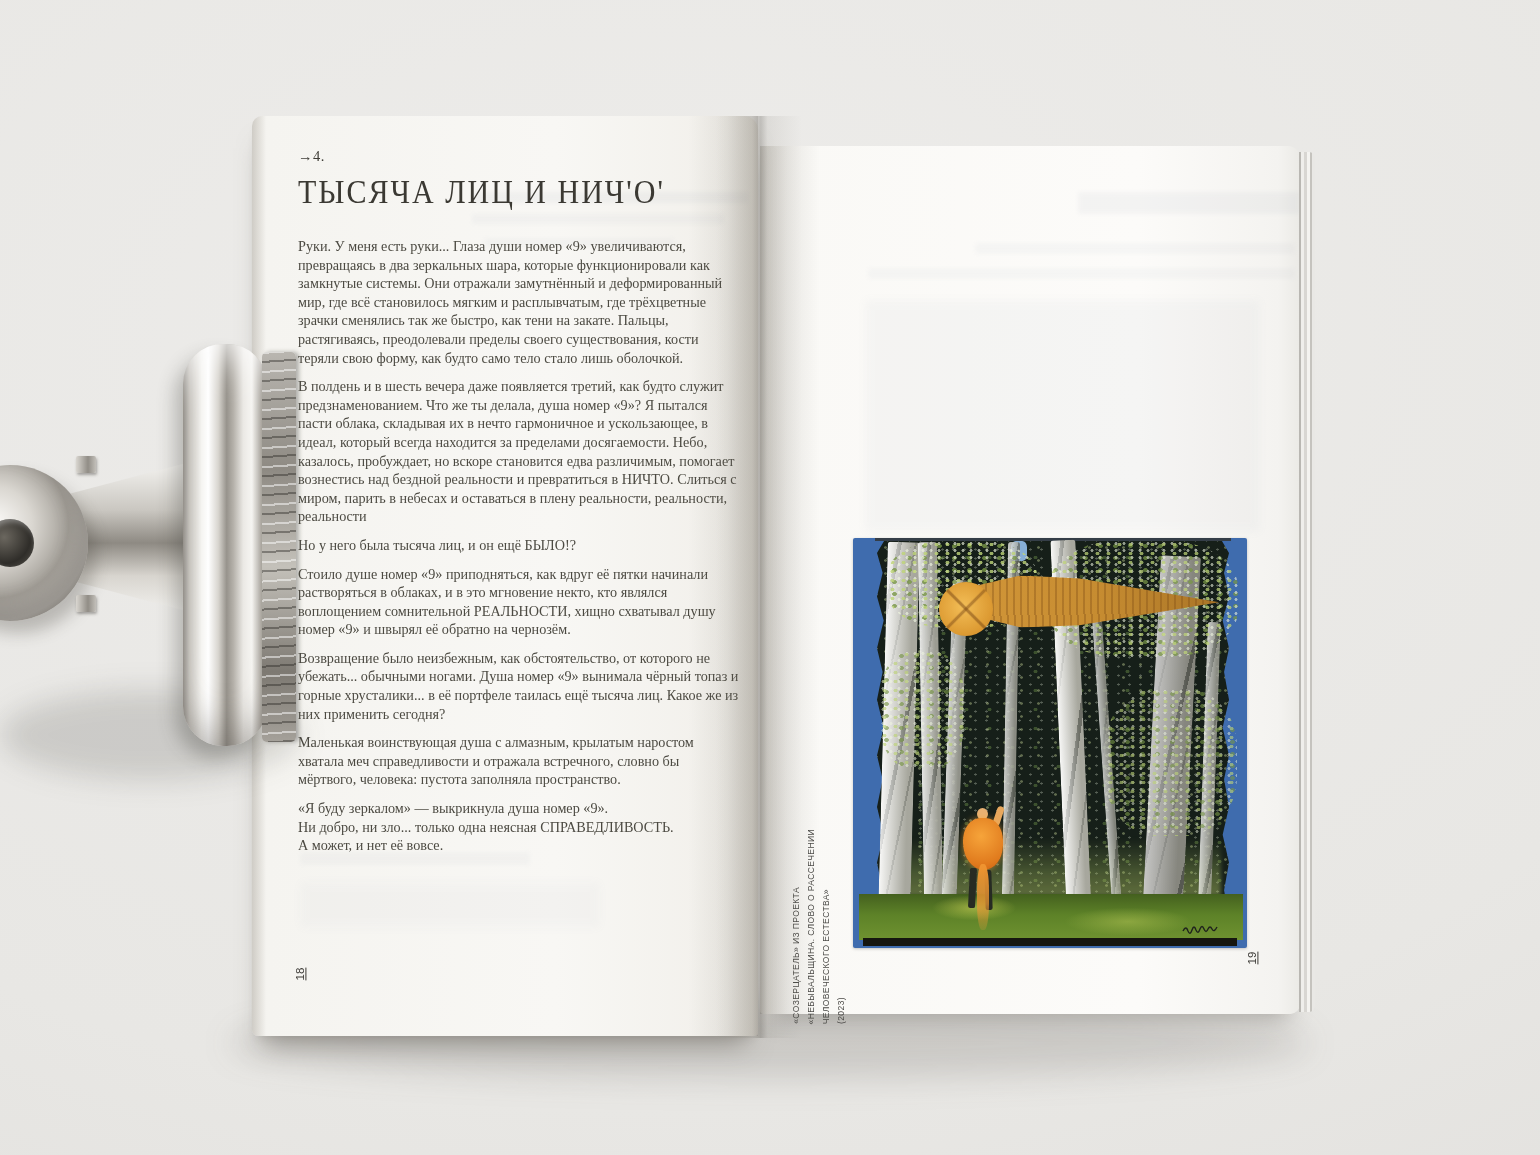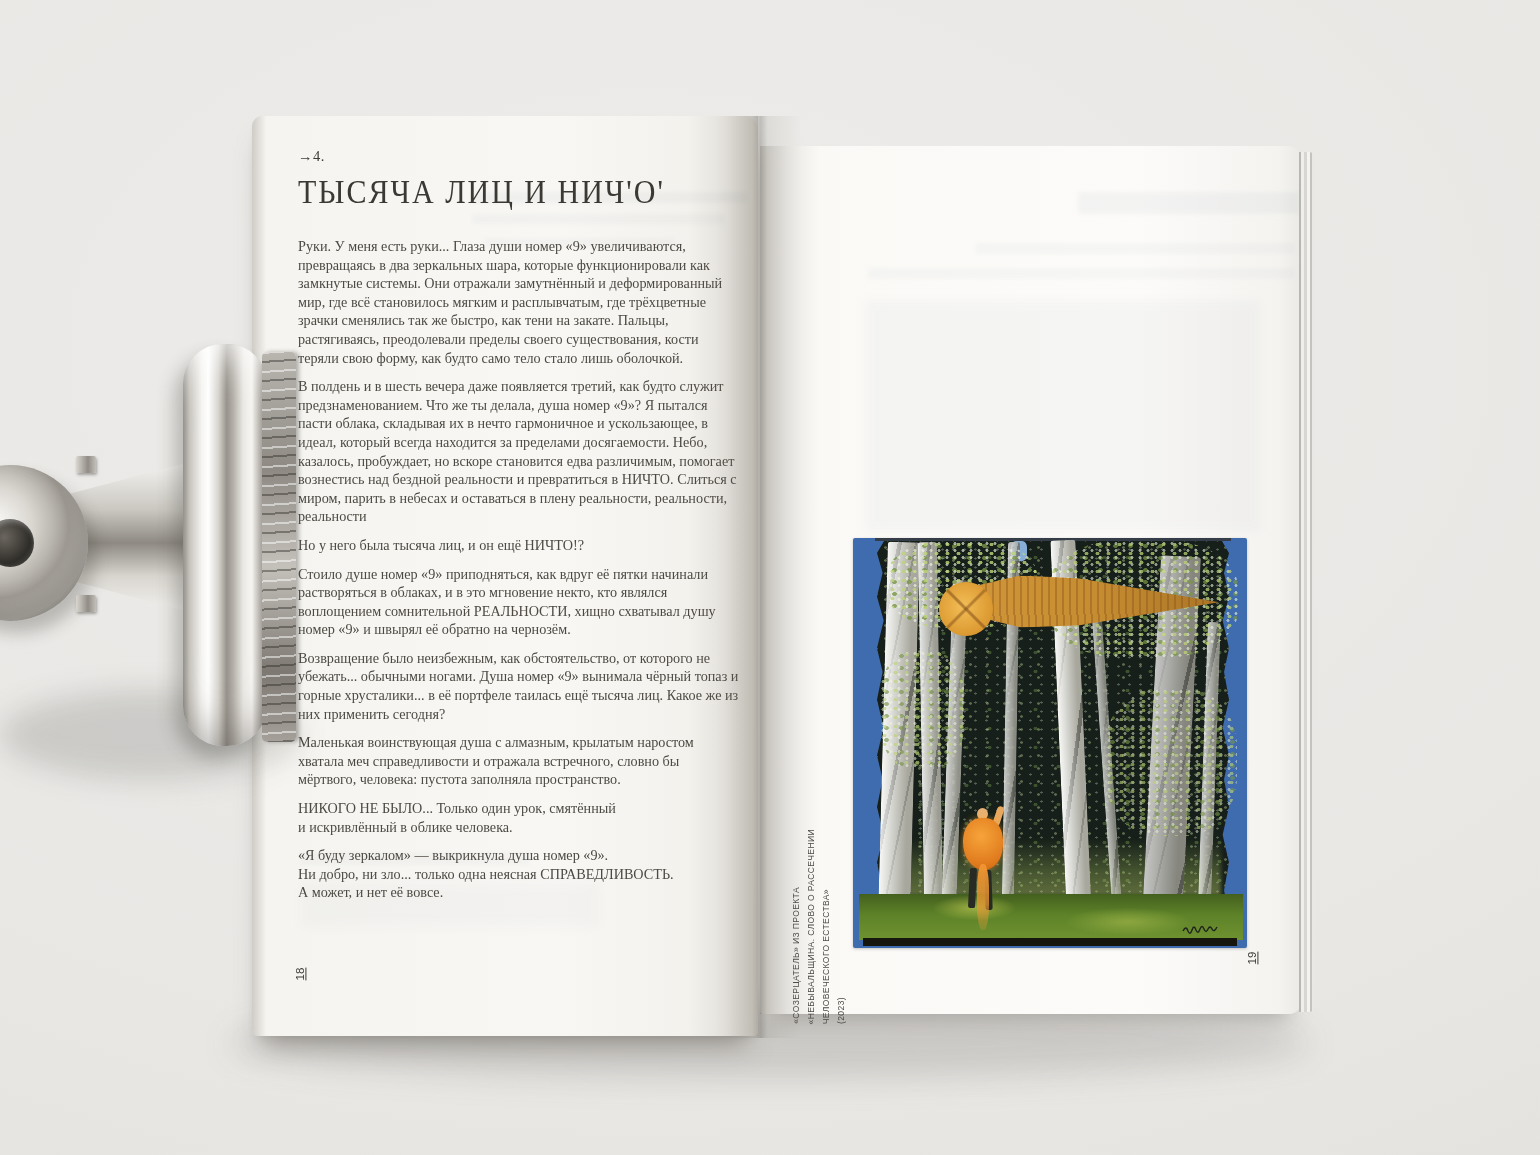--- a/index.html
+++ b/index.html
@@ -202,26 +202,24 @@
     <div class="ghost" style="left:220px;top:98px;width:252px;height:10px;opacity:.06;"></div>
     <div class="ghost" style="left:232px;top:122px;width:190px;height:9px;opacity:.05;"></div>
     <div class="ghost" style="left:48px;top:736px;width:230px;height:13px;opacity:.05;"></div>
     <div class="ghost" style="left:48px;top:766px;width:300px;height:46px;opacity:.04;filter:blur(4px);"></div>
 
     <div class="text-col">
       <p class="kicker">→4.</p>
       <h1 class="chapter-title">ТЫСЯЧА ЛИЦ И НИЧ'О'</h1>
       <p class="para">Руки. У меня есть руки... Глаза души номер «9» увеличиваются, превращаясь в два зеркальных шара, которые функционировали как замкнутые системы. Они отражали замутнённый и деформированный мир, где всё становилось мягким и расплывчатым, где трёхцветные зрачки сменялись так же быстро, как тени на закате. Пальцы, растягиваясь, преодолевали пределы своего существования, кости теряли свою форму, как будто само тело стало лишь оболочкой.</p>
       <p class="para">В полдень и в шесть вечера даже появляется третий, как будто служит предзнаменованием. Что же ты делала, душа номер «9»? Я пытался пасти облака, складывая их в нечто гармоничное и ускользающее, в идеал, который всегда находится за пределами досягаемости. Небо, казалось, пробуждает, но вскоре становится едва различимым, помогает вознестись над бездной реальности и превратиться в НИЧТО. Слиться с миром, парить в небесах и оставаться в плену реальности, реальности, реальности</p>
-      <p class="para">Но у него была тысяча лиц, и он ещё НИЧТО!?</p>
+      <p class="para">Но у него была тысяча лиц, и он ещё БЫЛО!?</p>
       <p class="para">Стоило душе номер «9» приподняться, как вдруг её пятки начинали растворяться в облаках, и в это мгновение некто, кто являлся воплощением сомнительной РЕАЛЬНОСТИ, хищно схватывал душу номер «9» и швырял её обратно на чернозём.</p>
       <p class="para">Возвращение было неизбежным, как обстоятельство, от которого не убежать... обычными ногами. Душа номер «9» вынимала чёрный топаз и горные хрусталики... в её портфеле таилась ещё тысяча лиц. Какое же из них применить сегодня?</p>
       <p class="para">Маленькая воинствующая душа с алмазным, крылатым наростом хватала меч справедливости и отражала встречного, словно бы мёртвого, человека: пустота заполняла пространство.</p>
-      <p class="para">НИКОГО НЕ БЫЛО... Только один урок, смятённый
-и искривлённый в облике человека.</p>
       <p class="para">«Я буду зеркалом» — выкрикнула душа номер «9».
 Ни добро, ни зло... только одна неясная СПРАВЕДЛИВОСТЬ.
 А может, и нет её вовсе.</p>
     </div>
 
     <span class="pagenum" style="left:42px;top:852px;">18</span>
 
     <div class="abs" style="right:0;top:0;width:70px;height:100%;pointer-events:none;
          background:linear-gradient(90deg,rgba(95,90,80,0),rgba(95,90,80,.18));"></div>
     <div class="abs" style="left:0;top:0;width:14px;height:100%;pointer-events:none;border-radius:10px 0 0 6px;

